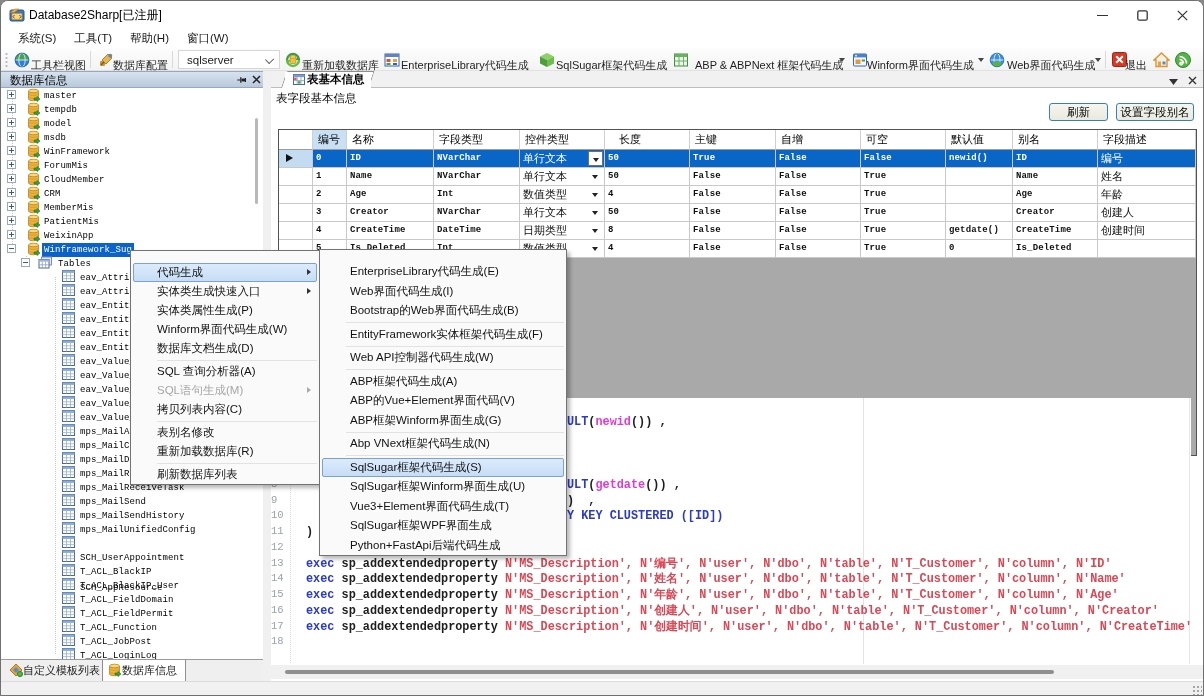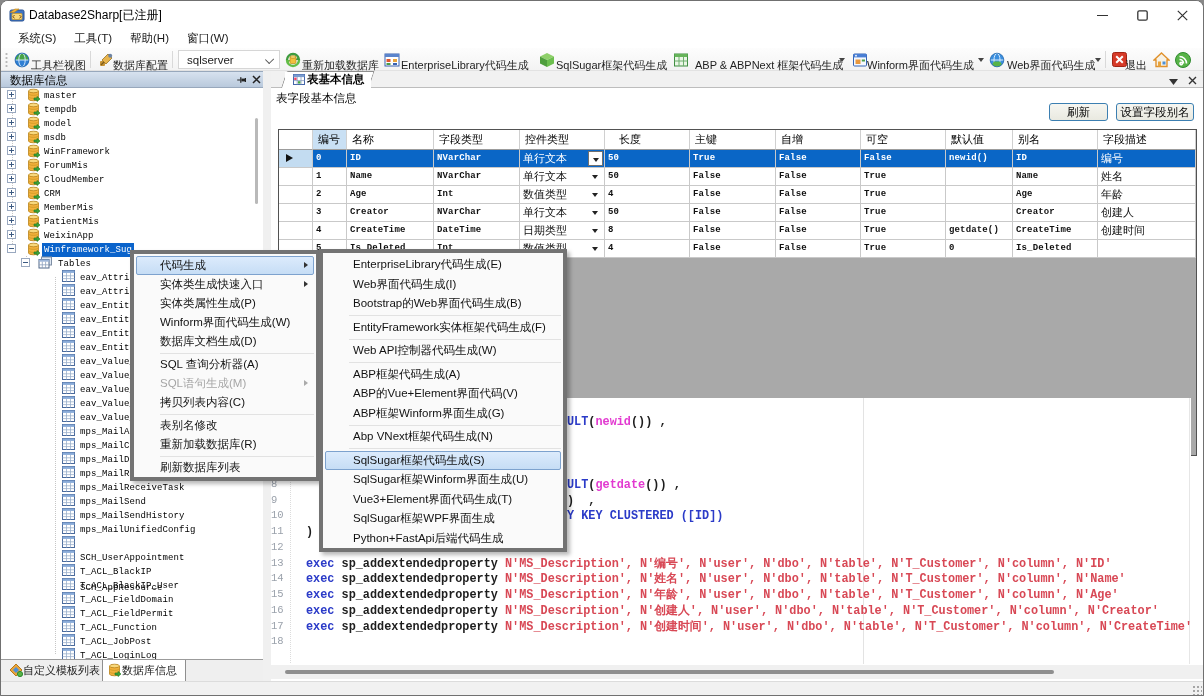--- a/index.html
+++ b/index.html
@@ -83,21 +83,21 @@
   .code-line { position:absolute; height:16px; line-height:16px; font-family:"Liberation Mono", monospace; font-size:11.85px; font-weight:bold; white-space:pre; }
   .lnum { position:absolute; font-family:"Liberation Mono", monospace; font-size:10.5px; color:#9aa1ab; font-weight:normal; }
   .tk-kw { color:#2b3bc8; } .tk-str { color:#d84855; } .tk-fn { color:#e23ad0; } .tk-pl { color:#1d1d1d; }
   
   #hscroll { left:270px; top:664px; width:934px; height:14px; background:#f0f0f0; }
   #hscroll .thumb { position:absolute; left:14px; top:5px; width:769px; height:4px; background:#8f8f8f; border-radius:2px; }
   #statusbar { left:0; top:680px; width:1204px; height:16px; background:#f1f1f1; border-top:1px solid #dcdcdc; }
   #grip { position:absolute; right:3px; bottom:2px; width:10px; height:10px;
     background-image:radial-gradient(circle, #a5a5a5 1px, transparent 1.2px); background-size:4px 4px; }
   
-  .menu { position:absolute; background:#fafafa; border:4px solid #737373; box-shadow:3px 3px 4px rgba(0,0,0,.28); z-index:50; padding-top:2px; }
+  .menu { position:absolute; background:#fafafa; border:1px solid #737373; box-shadow:3px 3px 4px rgba(0,0,0,.28); z-index:50; padding-top:12px; }
   .menu-item { position:relative; height:19px; line-height:19px; font-size:11.5px; color:#121212; padding-left:26px; white-space:nowrap; }
   .menu-item.dis { color:#a6a6a6; }
   .menu-item .hl { position:absolute; left:2px; right:2px; top:0; bottom:0; background:linear-gradient(#dcebfc,#c6ddf5); border:1px solid #7da2ce; border-radius:2px; }
   .menu-item .lab { position:relative; }
   .menu-item .arr { position:absolute; right:8px; top:6px; width:0; height:0; border-top:3.5px solid transparent; border-bottom:3.5px solid transparent; border-left:4.5px solid #333; }
   .menu-item.dis .arr { border-left-color:#aaa; }
   .menu-sep { height:4px; position:relative; }
   #submenu .menu-item { height:19.5px; line-height:19.5px; padding-left:30px; }
   .menu-sep i { position:absolute; left:26px; right:2px; top:1.5px; height:1px; background:#e2e2e2; }
   #context-menu { left:129px; top:249px; width:190px; }

